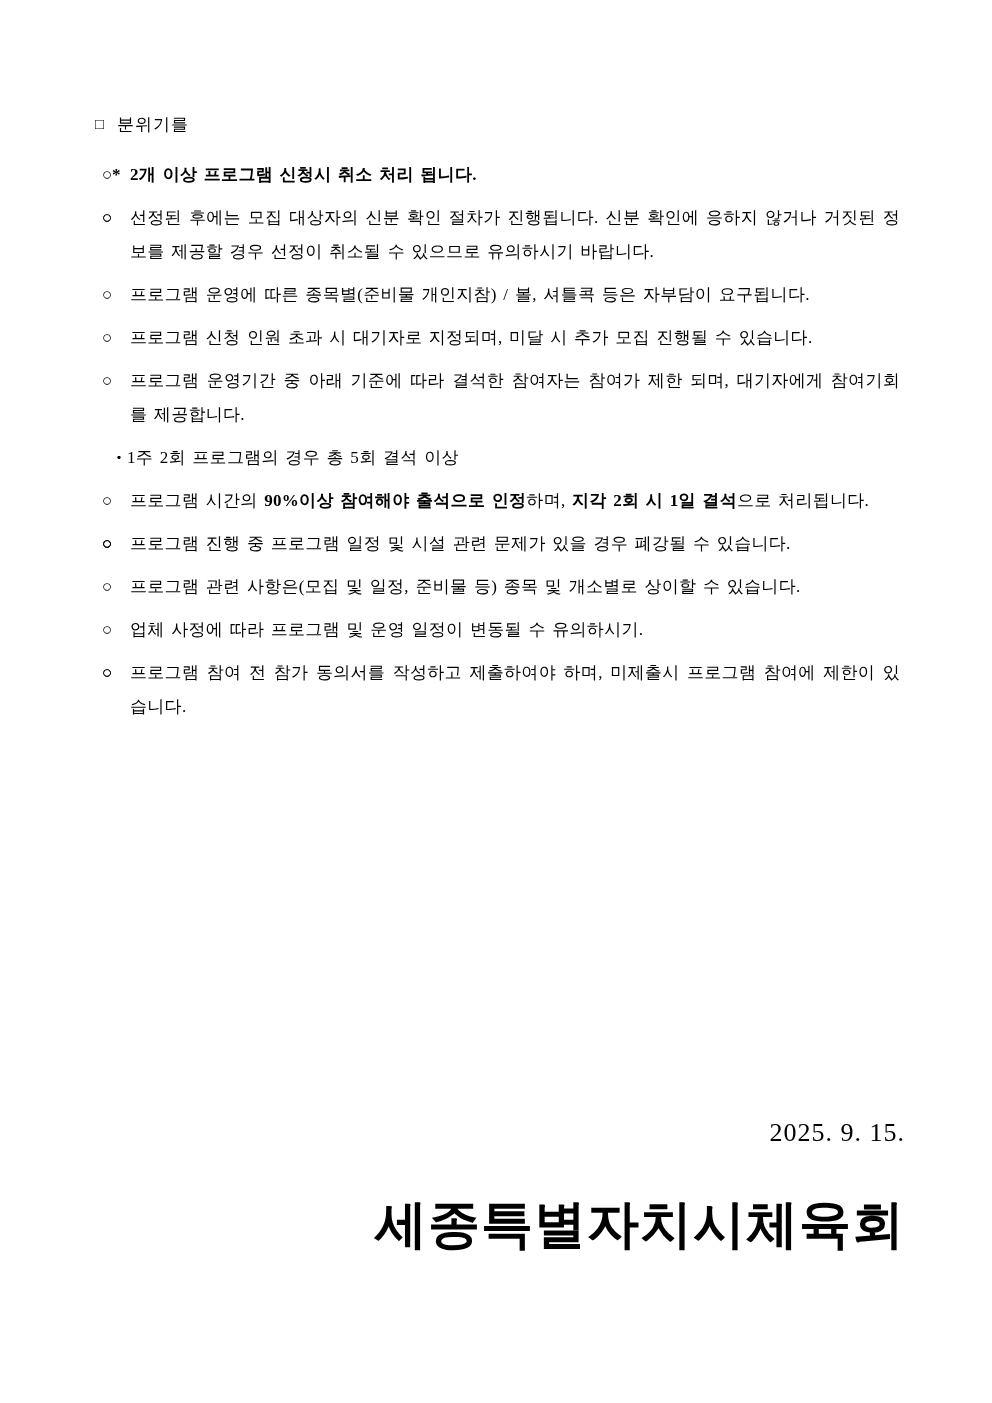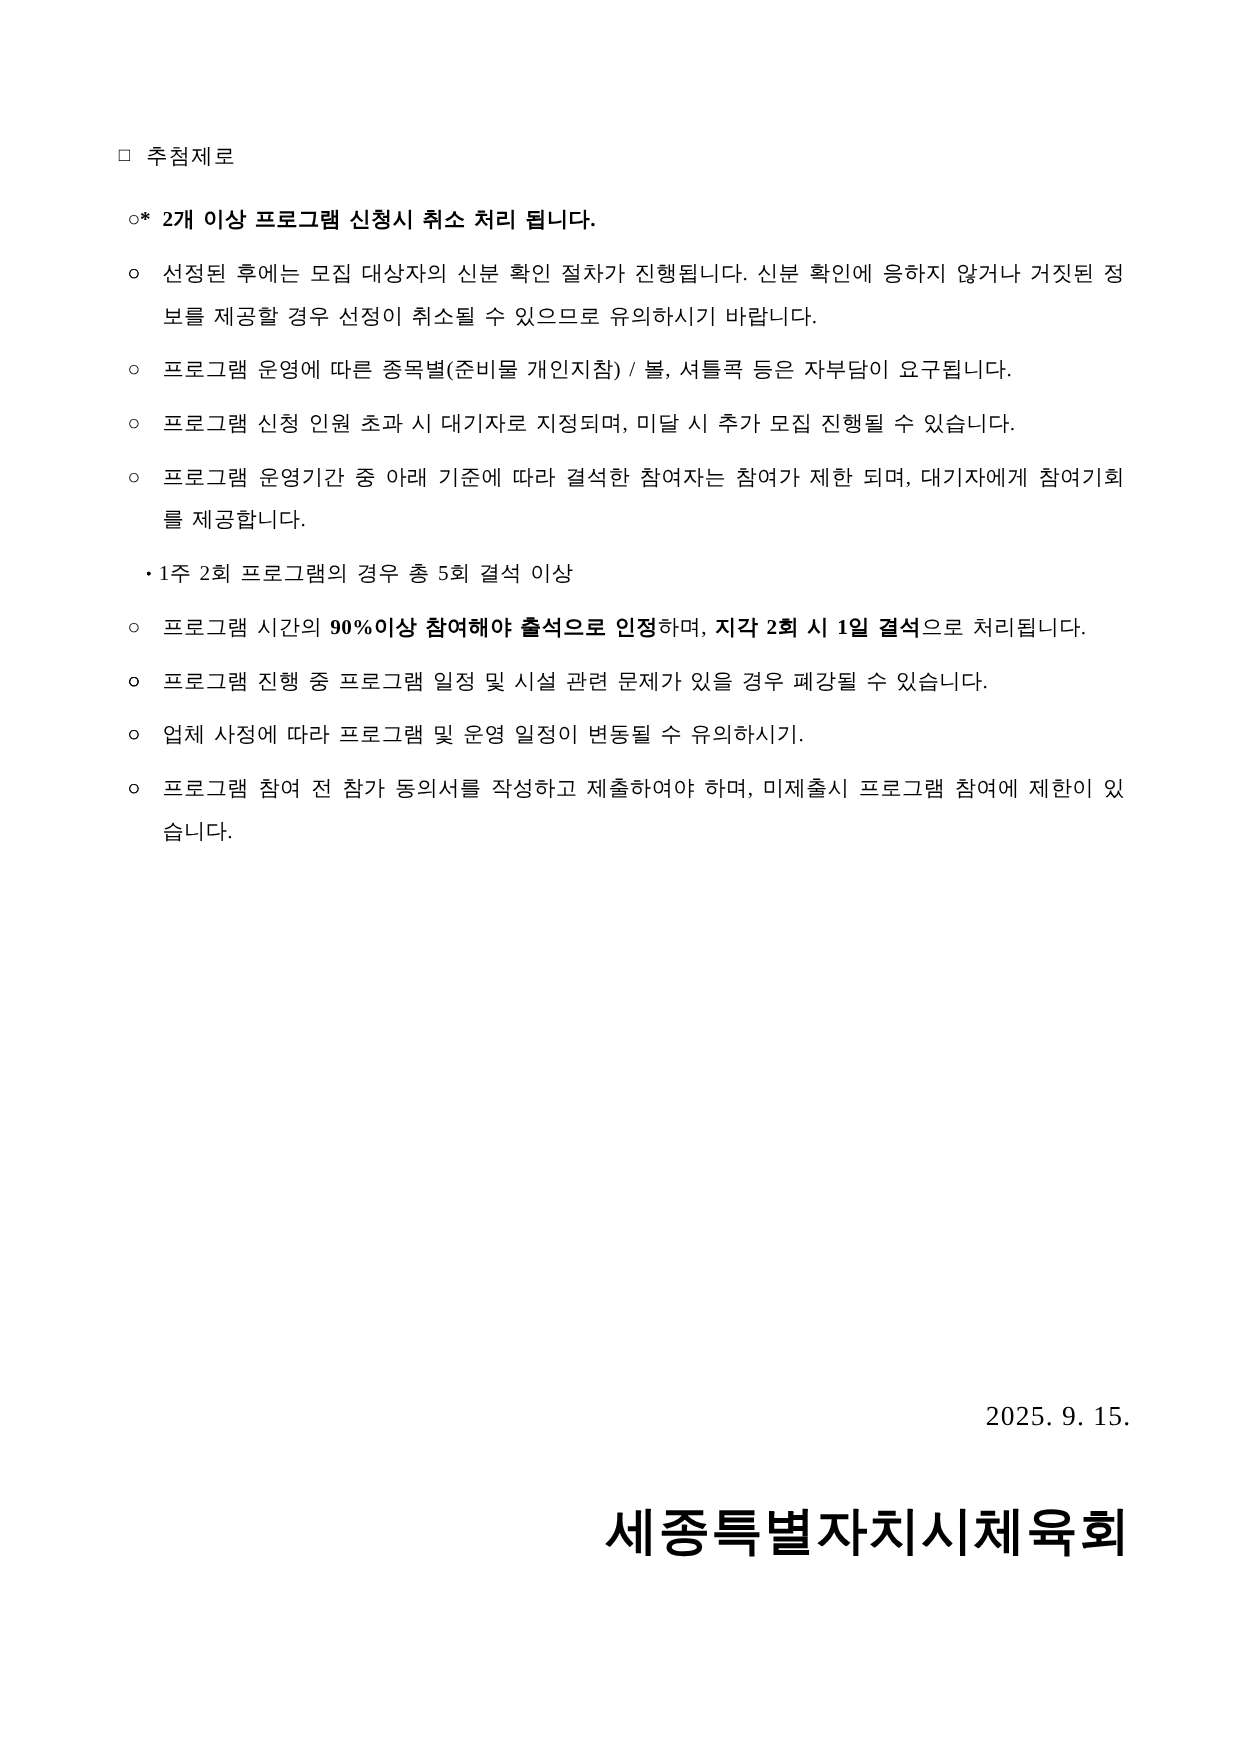--- a/index.html
+++ b/index.html
@@ -63,61 +63,61 @@
   .item.dot .bullet {
     left: 21px;
     font-weight: bold;
     font-size: 18px;
   }
   .seg.bold { font-weight: bold; }
   .signature-date {
     position: absolute;
     top: 1118px;
     right: 87px;
-    font-size: 22px;
+    font-size: 26px;
     line-height: 30px;
     letter-spacing: 1px;
     text-align: right;
   }
   .signature-org {
     position: absolute;
     top: 1196px;
     right: 87px;
-    font-size: 41px;
+    font-size: 52px;
     line-height: 56px;
     font-weight: bold;
     font-family: "Liberation Sans", "DejaVu Sans", sans-serif;
     letter-spacing: 1px;
     text-align: right;
   }
 </style>
 </head>
 <body>
 
 <div class="page">
 
   <div class="content">
     <div class="doc-header">
-      <span class="sq">□</span><span>추첨제로</span>
+      <span class="sq">□</span><span>분위기를</span>
     </div>
     <div class="notice-list" id="notice-list">
         <div class="item circle"><span class="bullet">○</span></div>
         <div class="item star"><span class="bullet">*</span><span class="text"><span class="seg bold">2개 이상 프로그램 신청시 취소 처리 됩니다.</span></span></div>
         <div class="item circle"><span class="bullet">○</span></div>
         <div class="item circle"><span class="bullet">○</span><span class="text"><span class="seg">선정된 후에는 모집 대상자의 신분 확인 절차가 진행됩니다. 신분 확인에 응하지 않거나 거짓된 정보를 제공할 경우 선정이 취소될 수 있으므로 유의하시기 바랍니다.</span></span></div>
         <div class="item circle"><span class="bullet">○</span><span class="text"><span class="seg">프로그램 운영에 따른 종목별(준비물 개인지참) / 볼, 셔틀콕 등은 자부담이 요구됩니다.</span></span></div>
         <div class="item circle"><span class="bullet">○</span><span class="text"><span class="seg">프로그램 신청 인원 초과 시 대기자로 지정되며, 미달 시 추가 모집 진행될 수 있습니다.</span></span></div>
         <div class="item circle"><span class="bullet">○</span><span class="text"><span class="seg">프로그램 운영기간 중 아래 기준에 따라 결석한 참여자는 참여가 제한 되며, 대기자에게 참여기회를 제공합니다.</span></span></div>
         <div class="item dot"><span class="bullet">·</span></div>
         <div class="item dot"><span class="bullet">·</span><span class="text"><span class="seg">1주 2회 프로그램의 경우 총 5회 결석 이상</span></span></div>
         <div class="item circle"><span class="bullet">○</span><span class="text"><span class="seg">프로그램 시간의 </span><span class="seg bold">90%이상 참여해야 출석으로 인정</span><span class="seg">하며, </span><span class="seg bold">지각 2회 시 1일 결석</span><span class="seg">으로 처리됩니다.</span></span></div>
         <div class="item circle"><span class="bullet">○</span></div>
         <div class="item circle"><span class="bullet">○</span></div>
         <div class="item circle"><span class="bullet">○</span><span class="text"><span class="seg">프로그램 진행 중 프로그램 일정 및 시설 관련 문제가 있을 경우 폐강될 수 있습니다.</span></span></div>
-        <div class="item circle"><span class="bullet">○</span></div>
+        <div class="item circle"><span class="bullet">○</span><span class="text"><span class="seg">프로그램 관련 사항은(모집 및 일정, 준비물 등) 종목 및 개소별로 상이할 수 있습니다.</span></span></div>
         <div class="item circle"><span class="bullet">○</span><span class="text"><span class="seg">업체 사정에 따라 프로그램 및 운영 일정이 변동될 수 유의하시기.</span></span></div>
         <div class="item circle"><span class="bullet">○</span></div>
         <div class="item circle"><span class="bullet">○</span><span class="text"><span class="seg">프로그램 참여 전 참가 동의서를 작성하고 제출하여야 하며, 미제출시 프로그램 참여에 제한이 있습니다.</span></span></div>
       </div>
   </div>
 
   <div class="signature-date">2025. 9. 15.</div>
   <div class="signature-org">세종특별자치시체육회</div>
 
 </div>

